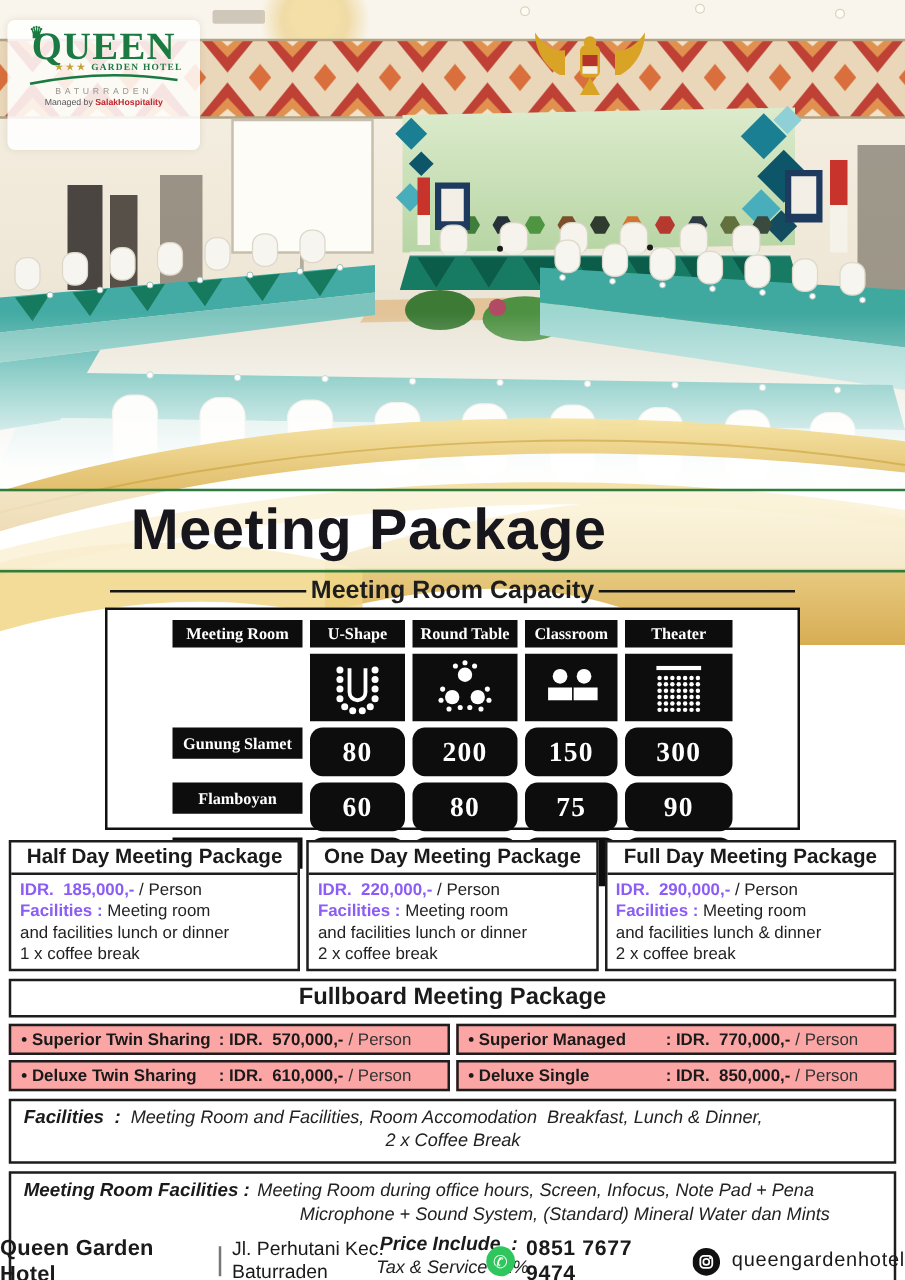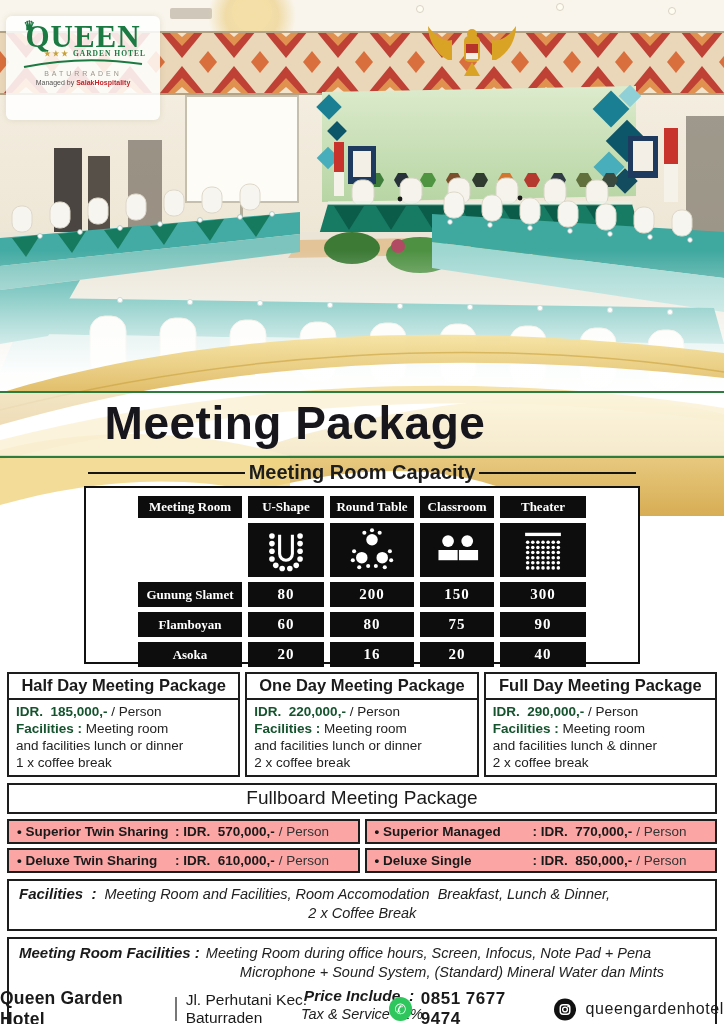--- a/index.html
+++ b/index.html
@@ -42,32 +42,32 @@
   .cap-table{position:absolute;top:486px;left:84px;width:556px;height:178px;
     border:2px solid #111;background:#fff;box-sizing:border-box;}
   .cap-grid{display:grid;grid-template-columns:104px 76px 84px 74px 86px;
     column-gap:6px;row-gap:5px;width:448px;margin:8px auto 0;}
   .tcell{background:#0d0d0d;color:#fff;display:flex;align-items:center;justify-content:center;
     font-family:"Liberation Serif",serif;font-weight:bold;}
   .tcell.head{height:22px;font-size:13px;}
   .tcell.icon{height:54px;}
   .tcell.blank{background:transparent;}
   .tcell.room{height:25px;font-size:13px;}
-  .tcell.val{height:25px;font-size:15px;letter-spacing:1px;}
+  .tcell.val{height:39px;font-size:22px;letter-spacing:1px;border-radius:10px;}
 
   
   .lower{position:absolute;top:672px;left:7px;width:710px;}
   .pkg-row{display:flex;gap:5px;}
   .pkg{flex:1;border:2px solid #1d1d1d;background:#fff;}
   .pkg-title{font-size:16.5px;font-weight:800;text-align:center;border-bottom:2px solid #1d1d1d;
     padding:2px 0 3px;white-space:nowrap;}
   .pkg-body{padding:3px 7px 4px;font-size:13.5px;line-height:1.26;color:#222;}
   .pre{white-space:pre-wrap;}
-  .b{font-weight:800;color:#14532d;}
-  .fb-title{border:2px solid #1d1d1d;text-align:center;font-size:19px;font-weight:400;
+  .b{font-weight:800;color:#8b5cf6;}
+  .fb-title{border:2px solid #1d1d1d;text-align:center;font-size:19px;font-weight:700;
     padding:2px 0 3px;margin-top:6px;background:#fff;}
   .fb-grid{display:grid;grid-template-columns:1fr 1fr;gap:4px 5px;margin-top:5px;}
   .fb-item{border:2px solid #1d1d1d;display:flex;align-items:center;padding:3px 8px;font-size:13.5px;background:#fca5a5;}
   .fb-item .nm{font-weight:800;min-width:158px;}
   .fb-item .pr{font-weight:800;white-space:pre-wrap;}
   .fb-item .per{margin-left:4px;color:#333;}
   .fac-box{border:2px solid #1d1d1d;margin-top:6px;padding:4px 10px 6px;display:flex;
     font-style:italic;background:#fff;}
   .fac-box .lbl{font-weight:800;font-size:15px;white-space:pre-wrap;margin-right:8px;}
   .fac-box .txt{font-size:14.5px;line-height:1.3;color:#222;text-align:center;}

